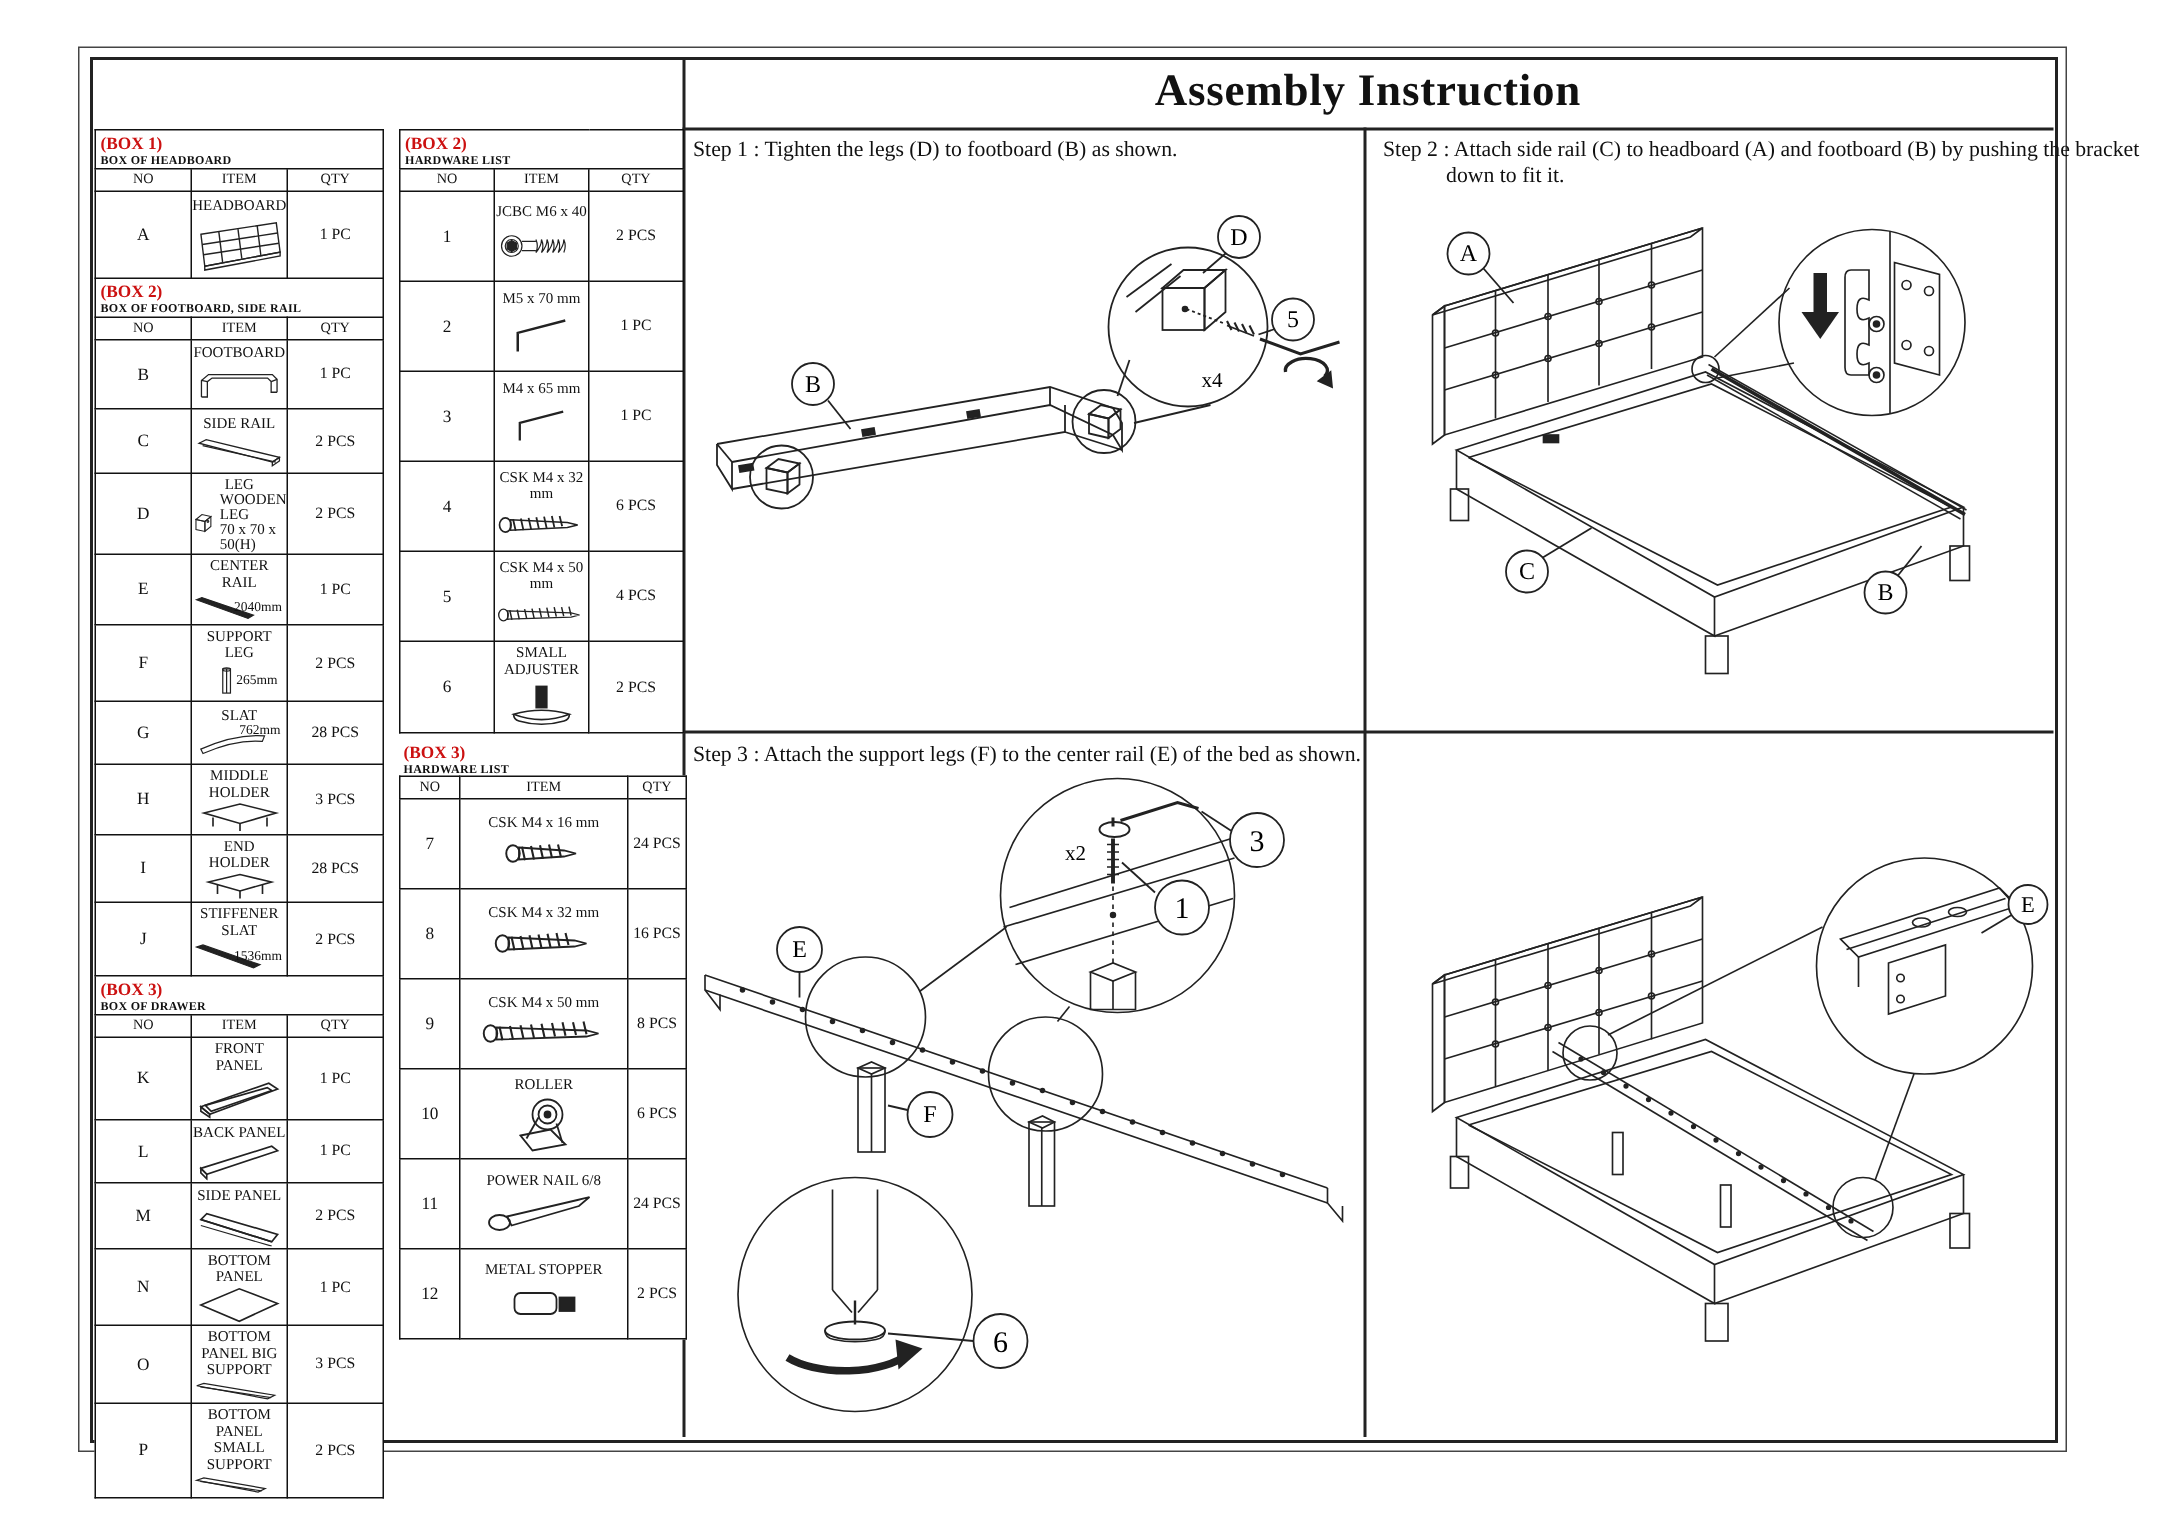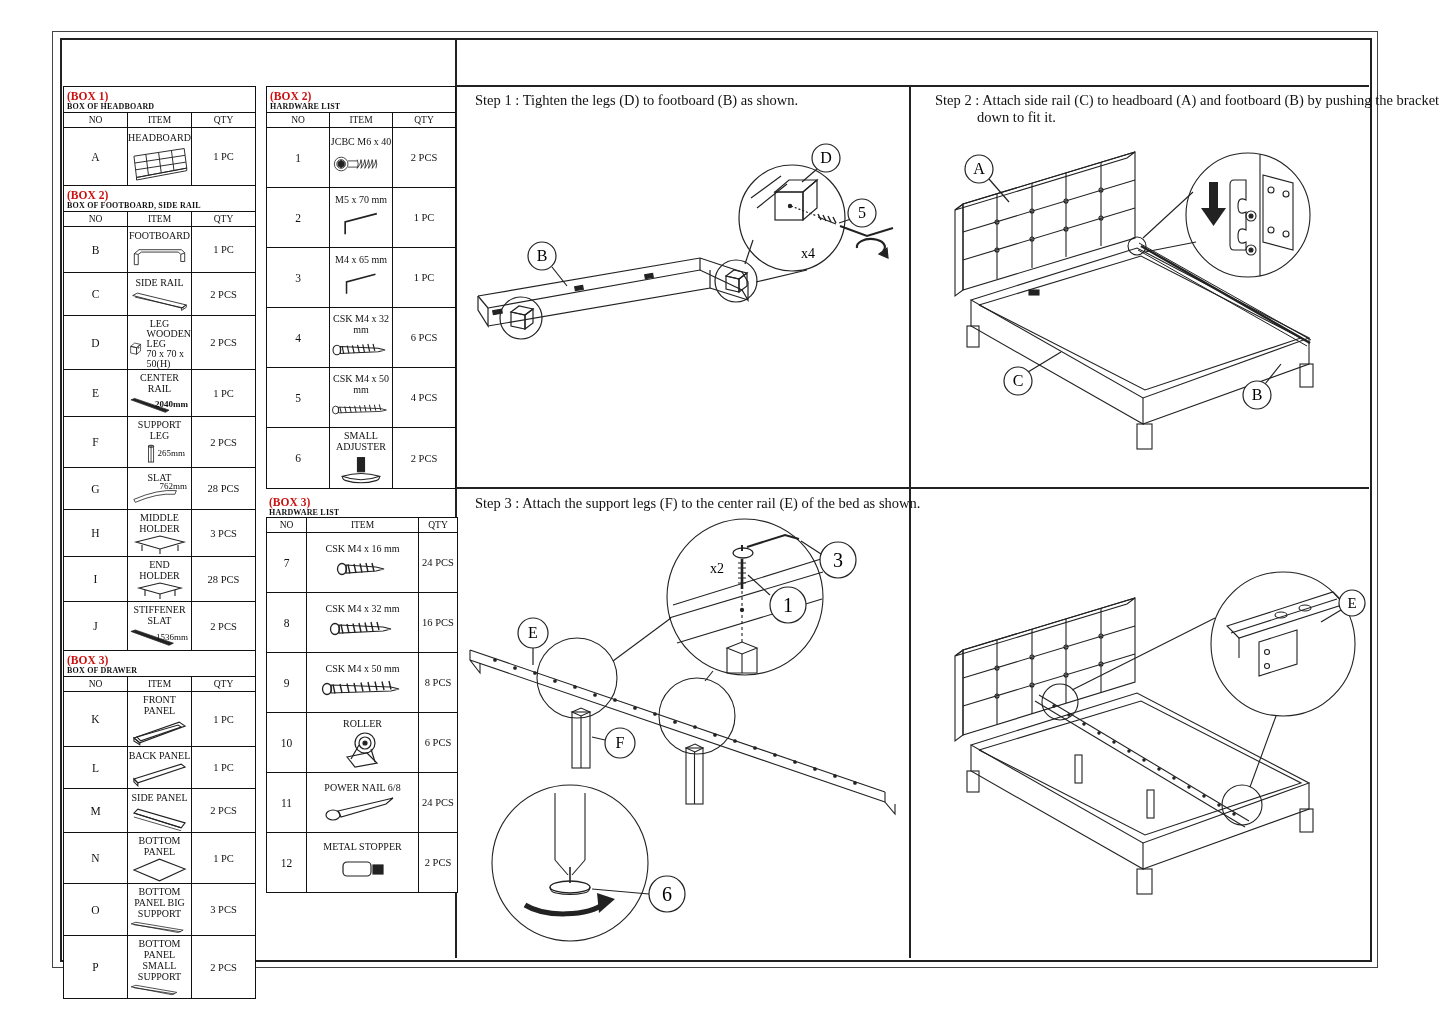--- a/index.html
+++ b/index.html
@@ -6,21 +6,21 @@
   .page{position:relative;width:1445px;height:1021px;background:#fff;overflow:hidden;
         font-family:"Liberation Serif","DejaVu Serif",serif;color:#111;}
   .abs{position:absolute;}
   
   .outer-frame{left:52px;top:31px;width:1324px;height:935px;border:1px solid #444;}
   .inner-frame{left:60px;top:38px;width:1308px;height:920px;border:2px solid #222;}
   .vline,.hline{background:#222;}
   
   .title{left:457px;top:44px;width:910px;text-align:center;font-size:30px;font-weight:bold;letter-spacing:.5px;}
   
-  .caption{font-size:14.5px;white-space:nowrap;margin-left:13px;}
+  .caption{font-size:14.5px;white-space:nowrap;}
   
   table{border-collapse:collapse;table-layout:fixed;background:#fff;}
   td{border:1px solid #111;padding:0;vertical-align:middle;overflow:hidden;}
   .boxcell{border:1px solid #111;text-align:left;padding:1px 16px 0 3px;}
   .bx1{color:#cc1111;font-weight:bold;font-size:11.5px;line-height:12px;}
   .bx2{font-weight:bold;font-size:8px;line-height:9px;letter-spacing:.2px;}
   .bxfree{padding:1px 2px 0 3px;}
   .hdr td{font-size:9.5px;text-align:center;height:14px;line-height:13px;}
   .c-no{text-align:center;font-size:11.5px;}
   .c-qty{text-align:center;font-size:10.5px;}
@@ -40,20 +40,21 @@
 <div class="page">
 
   <div class="abs outer-frame"></div>
   <div class="abs inner-frame"></div>
 
   <div class="abs vline" style="left:455px;top:38px;width:2px;height:920px;"></div>
   <div class="abs vline" style="left:909px;top:85px;width:2px;height:873px;"></div>
   <div class="abs hline" style="left:455px;top:85px;width:914px;height:2px;"></div>
   <div class="abs hline" style="left:455px;top:487px;width:914px;height:2px;"></div>
 
+  <div class="abs title">Assembly Instruction</div>
 
   <div class="abs" style="left:63px;top:86px;width:193px;">
     <table style="width:193px;">
       <tbody>
           <tr style="height:26px">
             <td class="boxcell" colspan="3">
         <div class="bx1">(BOX 1)</div>
         <div class="bx2">BOX OF  HEADBOARD</div>
             </td>
           </tr>
@@ -151,21 +152,21 @@
       <tr style="height:40px">
         <td class="c-no">E</td>
         <td class="itemcell">
           <div class="ilabel">CENTER RAIL</div>
           <div class="iwrap" style="height:22px;">
                 <svg width="86" height="22" viewBox="0 0 86 22">
             <g stroke="#222" fill="#222" stroke-width="1">
               <polygon points="4,4 9,2 56,18 51,21"></polygon>
             </g>
                 </svg>
-            <span class="dim" style="right:3px;top:5px;font-weight:bold;">2040mm</span>
+            <span class="dim" style="right:3px;top:5px;">2040mm</span>
           </div>
             </td>
         <td class="c-qty">1 PC</td>
           </tr>
       <tr style="height:43px">
         <td class="c-no">F</td>
         <td class="itemcell">
           <div class="ilabel">SUPPORT LEG</div>
           <div class="iwrap" style="height:26px;">
                 <svg width="86" height="26" viewBox="0 0 86 26">

